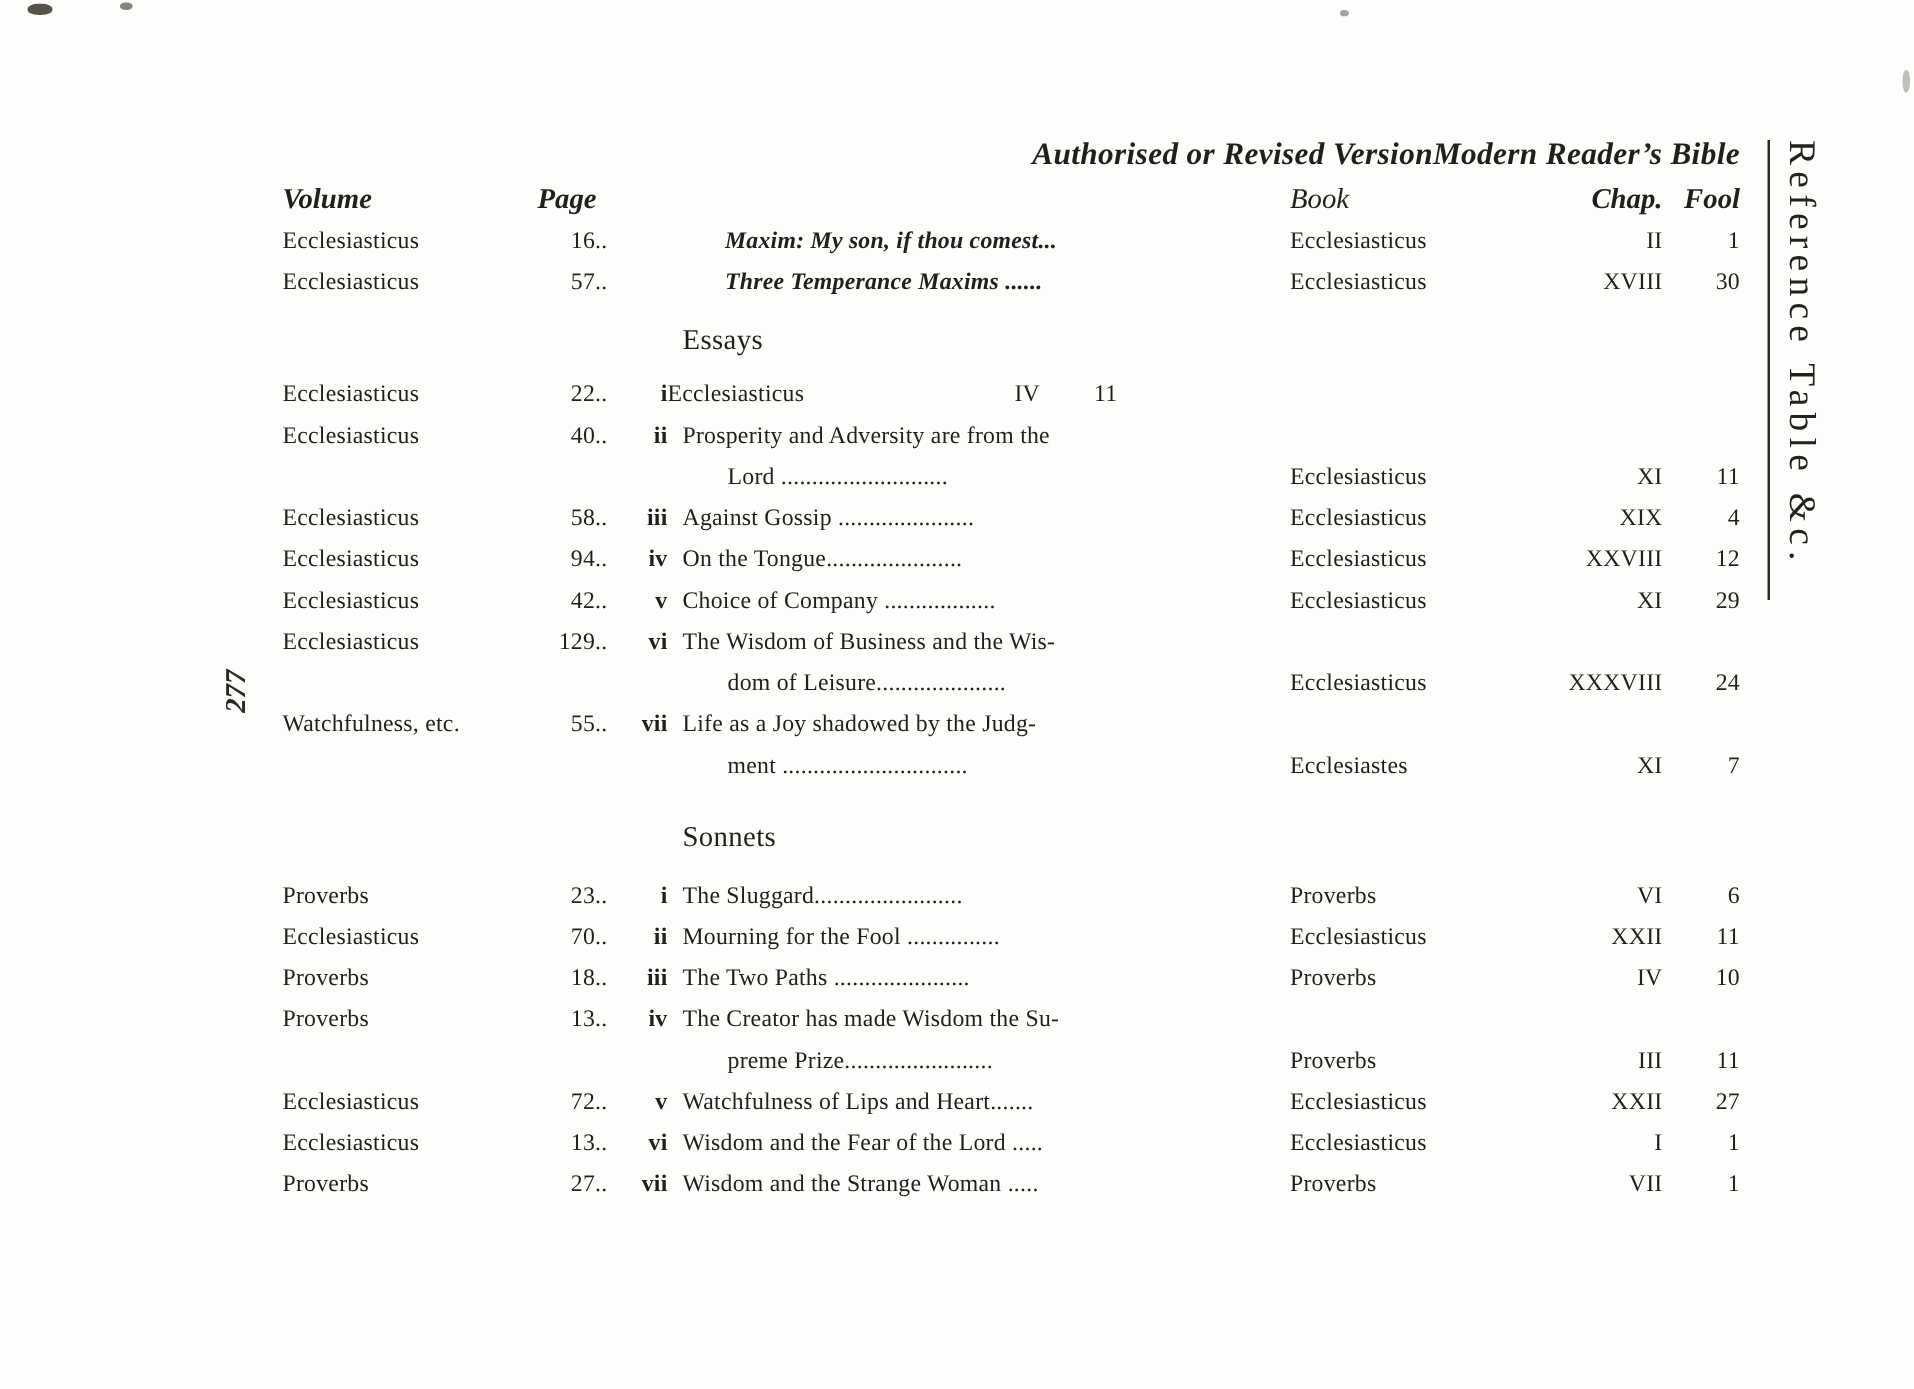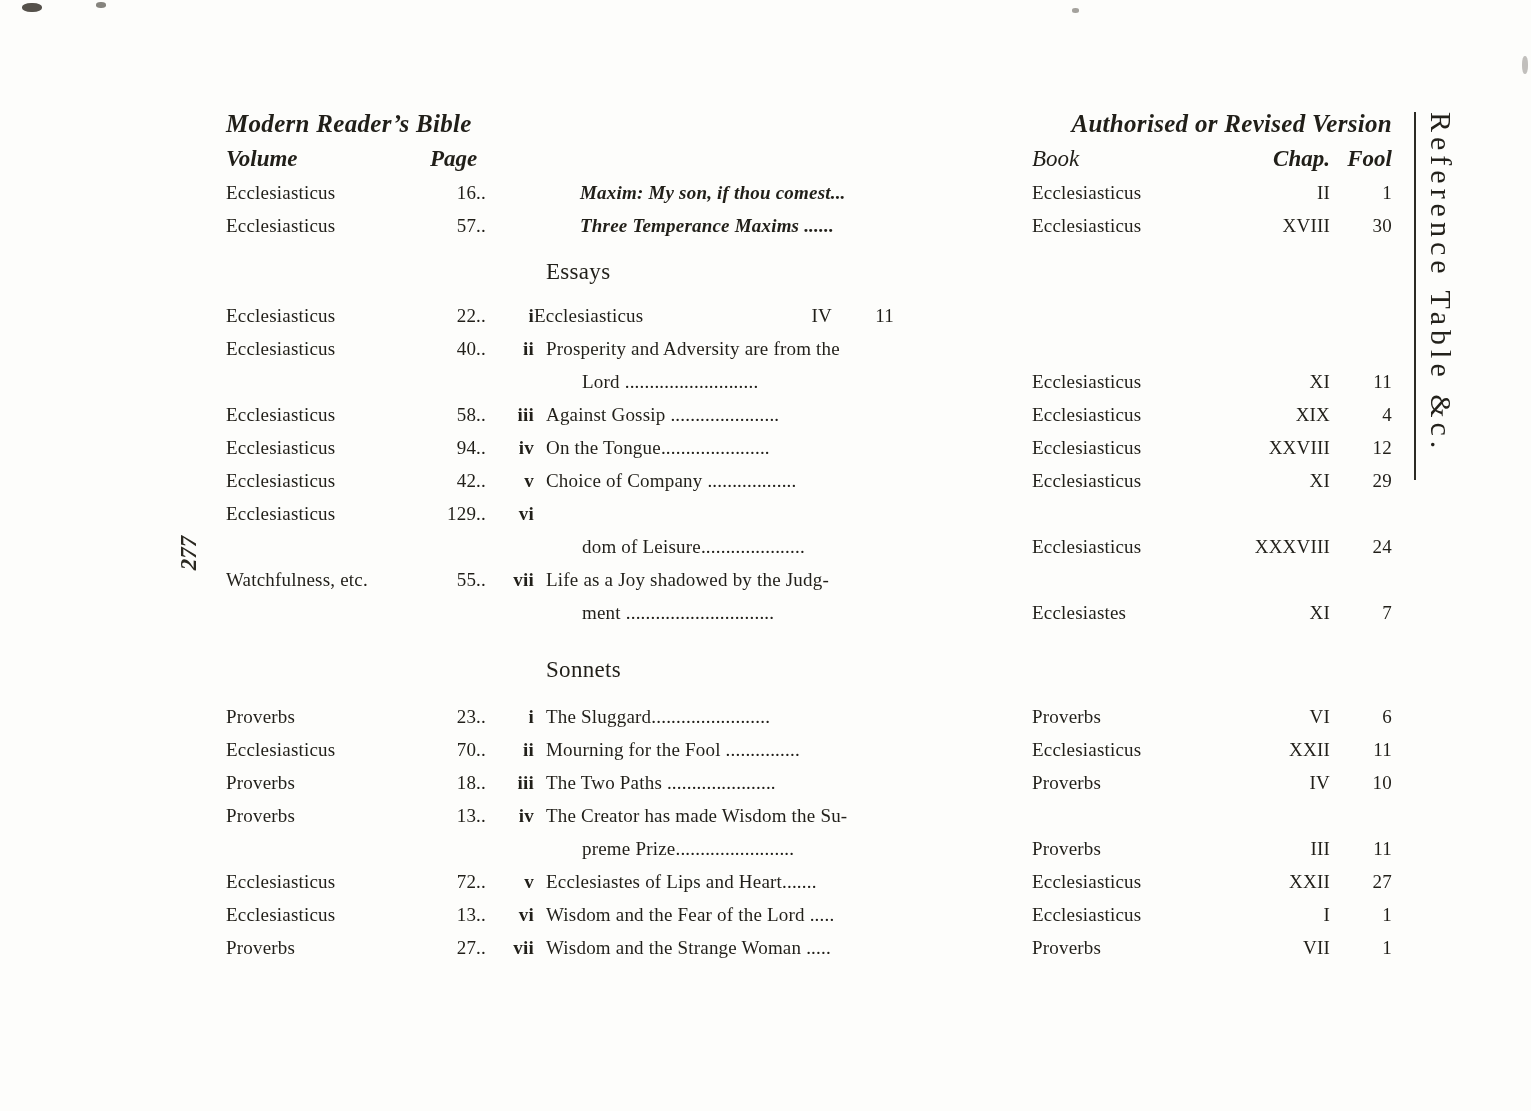--- a/index.html
+++ b/index.html
@@ -73,22 +73,22 @@
 <div class="sheet">
 
   <div class="speck s1"></div>
   <div class="speck s2"></div>
   <div class="speck s3"></div>
   <div class="speck s4"></div>
 
   <div class="table-wrap">
 
     <div class="hdr-line1">
+      <span class="hdr-title right">Authorised or Revised Version</span>
       <span class="hdr-title">Modern Reader’s Bible</span>
-      <span class="hdr-title right">Authorised or Revised Version</span>
     </div>
 
     <div class="hdr-line2">
       <span class="col-volume hdr-label">Volume</span>
       <span class="col-page label hdr-label">Page</span>
       <span class="hdr-spacer"></span>
       <span class="col-book label">Book</span>
       <span class="col-chap hdr-label">Chap.</span>
       <span class="col-verse hdr-label">Fool</span>
     </div>
@@ -163,20 +163,21 @@
           <div class="col-num">v</div>
           <div class="col-title">Choice of Company ..................</div>
           <div class="col-book">Ecclesiasticus</div>
           <div class="col-chap">XI</div>
           <div class="col-verse">29</div>
         </div>
         <div class="row">
           <div class="col-volume">Ecclesiasticus</div>
           <div class="col-page">129..</div>
           <div class="col-num">vi</div>
+          <div class="col-title">The Wisdom of Business and the Wis-</div>
           <div class="col-book"></div>
           <div class="col-chap"></div>
           <div class="col-verse"></div>
         </div>
         <div class="row">
           <div class="col-volume"></div>
           <div class="col-page"></div>
           <div class="col-num"></div>
           <div class="col-title cont">dom of Leisure.....................</div>
           <div class="col-book">Ecclesiasticus</div>
@@ -244,21 +245,21 @@
           <div class="col-num"></div>
           <div class="col-title cont">preme Prize........................</div>
           <div class="col-book">Proverbs</div>
           <div class="col-chap">III</div>
           <div class="col-verse">11</div>
         </div>
         <div class="row">
           <div class="col-volume">Ecclesiasticus</div>
           <div class="col-page">72..</div>
           <div class="col-num">v</div>
-          <div class="col-title">Ecclesiastes of Lips and Heart.......</div>
+          <div class="col-title">Watchfulness of Lips and Heart.......</div>
           <div class="col-book">Ecclesiasticus</div>
           <div class="col-chap">XXII</div>
           <div class="col-verse">27</div>
         </div>
         <div class="row">
           <div class="col-volume">Ecclesiasticus</div>
           <div class="col-page">13..</div>
           <div class="col-num">vi</div>
           <div class="col-title">Wisdom and the Fear of the Lord .....</div>
           <div class="col-book">Ecclesiasticus</div>

